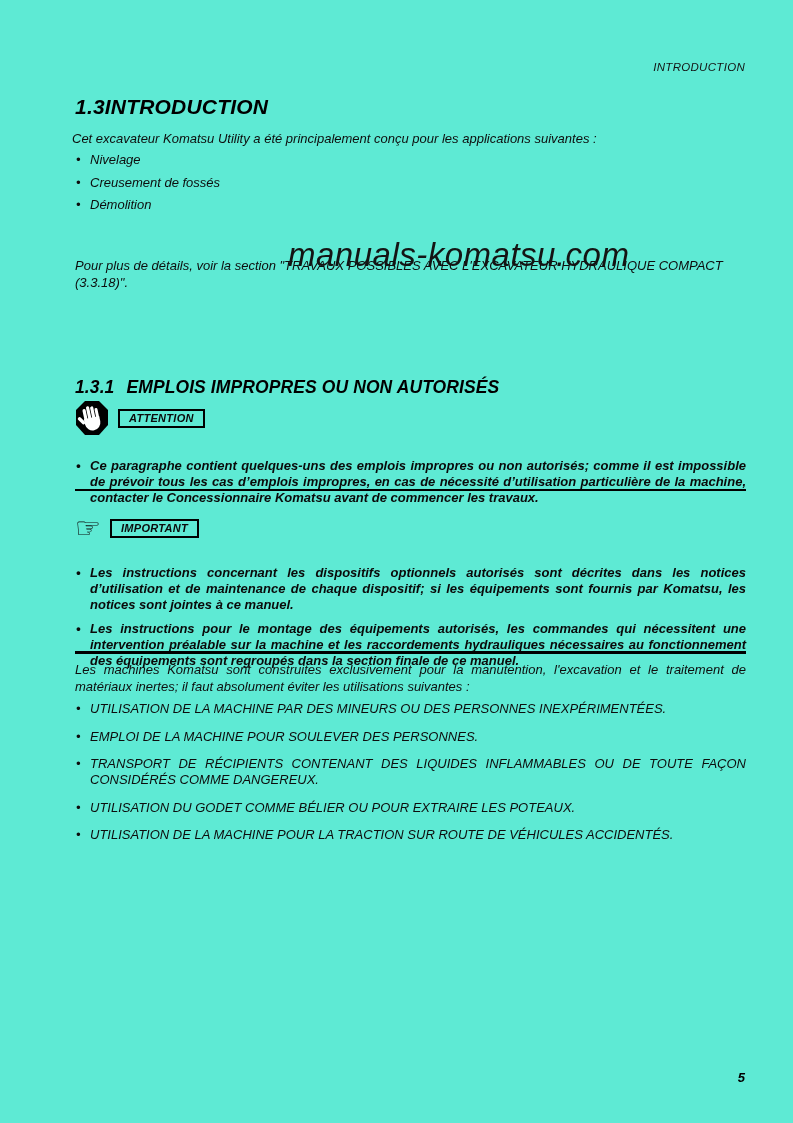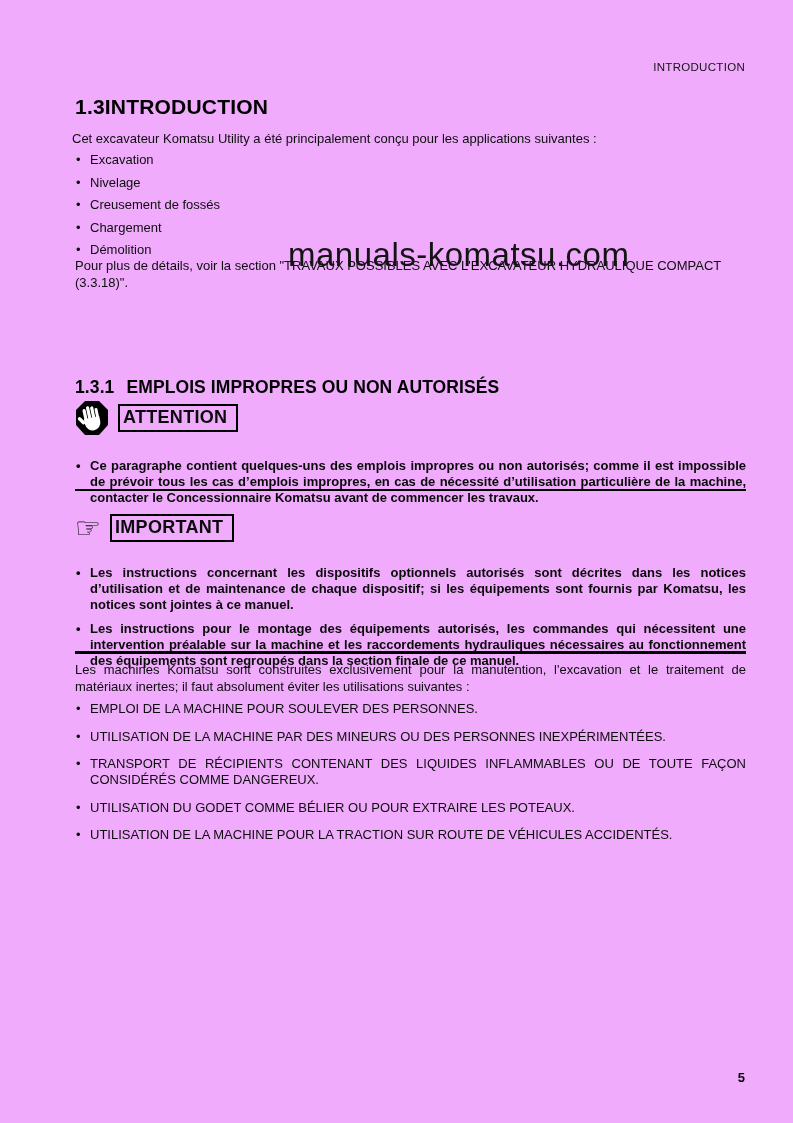--- a/index.html
+++ b/index.html
@@ -1,23 +1,24 @@
 <!DOCTYPE html>
 <html lang="fr"><head>
 <meta charset="utf-8">
 <style>
   * { margin:0; padding:0; box-sizing:border-box; }
   html,body { background:#ffffff; }
   body { font-family:"Liberation Sans", sans-serif; color:#000; }
   .page {
     position:relative;
     width:793px; height:1123px;
-    background:#f0abfc;
+    background:#5eead4;
     overflow:hidden;
     margin:0 auto;
+    font-style:italic;
   }
   .abs { position:absolute; }
 
   
   .running-header {
     top:61px; right:48px;
     font-size:11.5px; letter-spacing:.3px;
     color:#141414;
   }
 
@@ -59,22 +60,22 @@
   }
   .sub-title .sec-num { margin-right:12px; }
 
   
   .notice-header { display:flex; align-items:center; }
   .attention-header { top:400px; left:75px; }
   .important-header { top:513px; left:75px; }
   .label-box {
     display:inline-block;
     border:2px solid #000;
-    font-weight:bold; font-size:18px; letter-spacing:.3px;
-    padding:1px 9px 2px 3px;
+    font-weight:bold; font-size:11px; letter-spacing:.3px;
+    padding:1px 9px 2px 9px;
     margin-left:9px;
     color:#0b0b0b;
   }
   .stop-hand { width:34px; height:36px; display:block; }
   .pointing-hand {
     font-family:"DejaVu Sans", sans-serif;
     font-size:29px; line-height:30px; color:#0b0b0b;
   }
 
   
@@ -114,24 +115,22 @@
 
 <div class="page">
 
   <div class="abs running-header">INTRODUCTION</div>
 
   <h1 class="abs main-title"><span class="sec-num">1.3</span><span>INTRODUCTION</span></h1>
 
   <p class="abs body-text intro-para">Cet excavateur Komatsu Utility a été principalement conçu pour les applications suivantes :</p>
 
   <ul class="abs plain app-list">
-    <li>Excavation</li>
     <li>Nivelage</li>
     <li>Creusement de fossés</li>
-    <li>Chargement</li>
     <li>Démolition</li>
   </ul>
 
   <p class="abs body-text more-details">Pour plus de détails, voir la section "TRAVAUX POSSIBLES AVEC L'EXCAVATEUR HYDRAULIQUE COMPACT (3.3.18)".</p>
 
   <div class="abs watermark">manuals-komatsu.com</div>
 
   <h2 class="abs sub-title"><span class="sec-num">1.3.1</span><span>EMPLOIS IMPROPRES OU NON AUTORISÉS</span></h2>
 
   <div class="abs notice-header attention-header">
@@ -163,22 +162,22 @@
   <ul class="abs plain bold-list important-list">
     <li>Les instructions concernant les dispositifs optionnels autorisés sont décrites dans les notices d’utilisation et de maintenance de chaque dispositif; si les équipements sont fournis par Komatsu, les notices sont jointes à ce manuel.</li>
     <li>Les instructions pour le montage des équipements autorisés, les commandes qui nécessitent une intervention préalable sur la machine et les raccordements hydrauliques nécessaires au fonctionnement des équipements sont regroupés dans la section finale de ce manuel.</li>
   </ul>
 
   <div class="abs rule rule-thick"></div>
 
   <p class="abs body-text restrictions-intro">Les machines Komatsu sont construites exclusivement pour la manutention, l'excavation et le traitement de matériaux inertes; il faut absolument éviter les utilisations suivantes :</p>
 
   <ul class="abs plain caps-list">
+    <li>UTILISATION DE LA MACHINE PAR DES MINEURS OU DES PERSONNES INEXPÉRIMENTÉES.</li>
     <li>EMPLOI DE LA MACHINE POUR SOULEVER DES PERSONNES.</li>
-    <li>UTILISATION DE LA MACHINE PAR DES MINEURS OU DES PERSONNES INEXPÉRIMENTÉES.</li>
     <li>TRANSPORT DE RÉCIPIENTS CONTENANT DES LIQUIDES INFLAMMABLES OU DE TOUTE FAÇON CONSIDÉRÉS COMME DANGEREUX.</li>
     <li>UTILISATION DU GODET COMME BÉLIER OU POUR EXTRAIRE LES POTEAUX.</li>
     <li>UTILISATION DE LA MACHINE POUR LA TRACTION SUR ROUTE DE VÉHICULES ACCIDENTÉS.</li>
   </ul>
 
   <div class="abs page-number">5</div>
 
 </div>
 
 </body></html>

